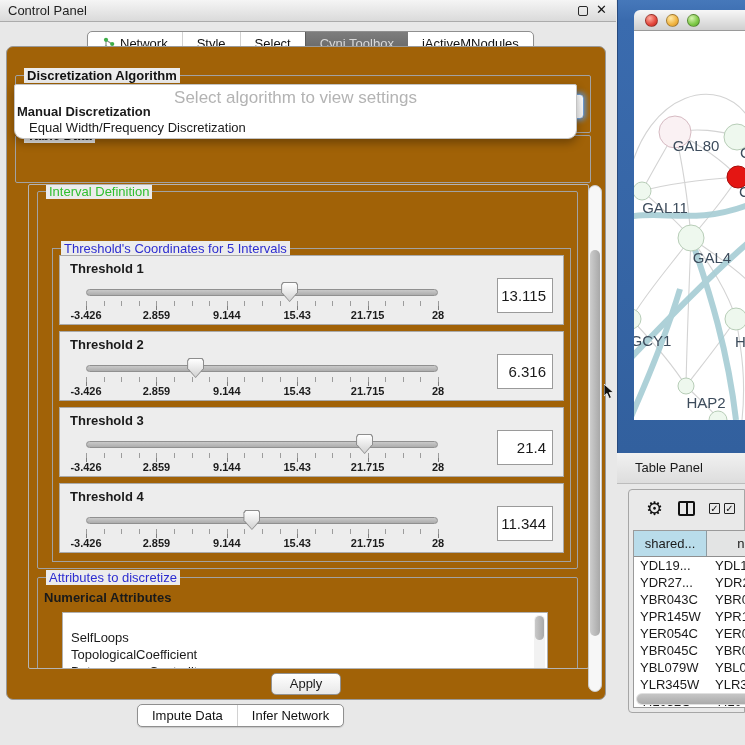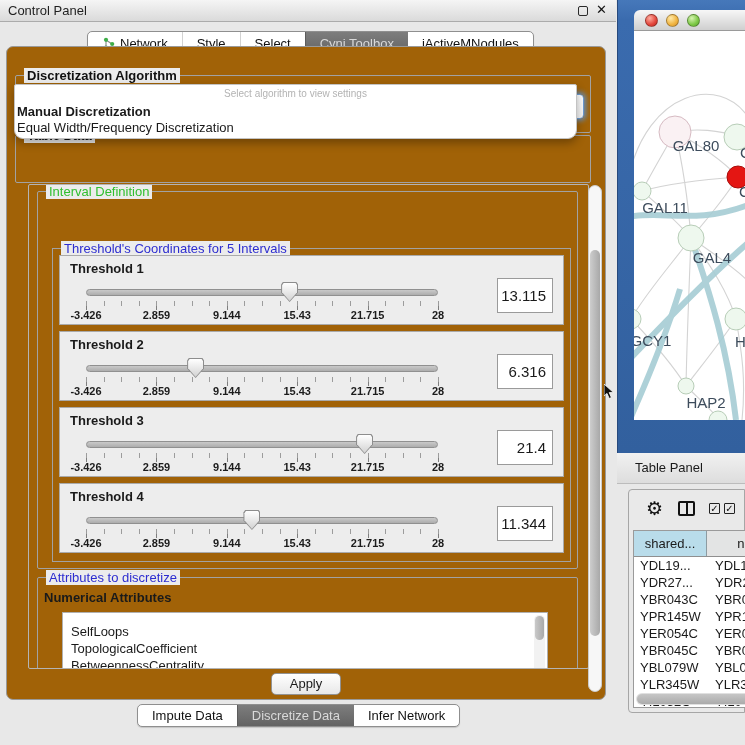--- a/index.html
+++ b/index.html
@@ -84,42 +84,42 @@
   .ticks-minor { position:absolute; left:26px; top:45px; width:353px; height:5px;
     background:repeating-linear-gradient(90deg,#9c9c9c 0 1px,transparent 1px 17.6px); }
   .tick-lbl { position:absolute; top:53px; font-size:11px; font-weight:bold; color:#1c1c1c;
     transform:translateX(-50%); }
   .val-box { position:absolute; right:10px; top:22px; width:56px; height:35px; background:#fff;
     border:1px solid #9a9a9a; font-size:15px; line-height:33px; text-align:right; padding-right:6px; }
 
   .attr-group { left:8px; top:392px; right:10px; height:120px; }
   .attr-head { position:absolute; left:6px; top:12px; font-weight:bold; font-size:13px; }
   .attr-list { position:absolute; left:24px; right:29px; top:34px; height:70px; background:#fff;
-    border:1px solid #b0b0b0; overflow:hidden; padding:10px 0 0 8px; }
+    border:1px solid #b0b0b0; overflow:hidden; padding:16px 0 0 8px; }
   .attr-item { font-size:13px; line-height:17px; }
   .list-scroll { position:absolute; right:2px; top:2px; bottom:2px; width:11px; background:#f2f2f2; border-radius:5px; }
   .list-scroll .th { position:absolute; left:1px; right:1px; top:1px; height:24px;
     background:linear-gradient(90deg,#c9c9c9,#a9a9a9); border-radius:5px; }
 
   .apply-btn { position:absolute; left:50%; transform:translateX(-50%); top:626px; width:70px; height:22px;
     background:linear-gradient(#ffffff,#e8e8e8); border:1px solid #929292; border-radius:5px;
     font-size:13px; text-align:center; line-height:20px; }
 
   .v-scroll { position:absolute; right:3px; top:138px; bottom:7px; width:14px;
     background:#f7f7f7; border:1px solid #cccccc; border-radius:7px; }
   .v-scroll .th { position:absolute; left:1px; right:1px; top:64px; height:386px;
     background:linear-gradient(90deg,#cdcdcd,#a8a8a8); border-radius:6px; }
 
   
   .popup { position:absolute; left:14px; top:84px; width:563px; height:55px; background:#fff;
     border:1px solid #c3c3c3; border-radius:2px 2px 9px 9px; box-shadow:0 4px 10px rgba(0,0,0,.32);
     z-index:60; overflow:hidden; }
-  .popup-hint { position:absolute; left:0; right:0; top:3px; text-align:center; color:#b3b3b3; font-size:10px; }
+  .popup-hint { position:absolute; left:0; right:0; top:3px; text-align:center; color:#b3b3b3; font-size:17px; }
   .popup-opt1 { position:absolute; left:2px; top:19px; font-weight:bold; font-size:13px; }
-  .popup-opt2 { position:absolute; left:2px; top:35px; font-size:13px; }
+  .popup-opt2 { position:absolute; left:14px; top:35px; font-size:13px; }
 
   
   .net-frame { position:absolute; left:617px; top:0; width:128px; height:453px;
     background:linear-gradient(180deg,#4678ba 0,#3a6bae 20px,#32609e 100%);
     border-left:1px solid #27497c; }
   .mac-win { position:absolute; left:16px; top:10px; width:112px; height:410px; }
   .mac-titlebar { height:21px; background:linear-gradient(#f7f7f7,#cfcfcf);
     border-radius:6px 0 0 0; border-bottom:1px solid #9a9a9a; position:relative; }
   .light { position:absolute; top:4px; width:13px; height:13px; border-radius:50%; border:1px solid rgba(0,0,0,.3); }
   .light.red { left:11px; background:radial-gradient(circle at 35% 30%, #ffada0, #e2453a 60%, #b52a22); }
@@ -304,23 +304,20 @@
     <div class="apply-btn">Apply</div>
 
     <div class="v-scroll">
       <div class="th"></div>
     </div>
   </div>
 
   <div class="tabbar tabbar-bottom">
     <div class="tab">
         <span>Impute Data</span>
-      </div>
-    <div class="tab sel">
-        <span>Discretize Data</span>
       </div>
     <div class="tab">
         <span>Infer Network</span>
       </div>
   </div>
 
   <div class="popup">
     <div class="popup-hint">Select algorithm to view settings</div>
     <div class="popup-opt1">Manual Discretization</div>
     <div class="popup-opt2">Equal Width/Frequency Discretization</div>

